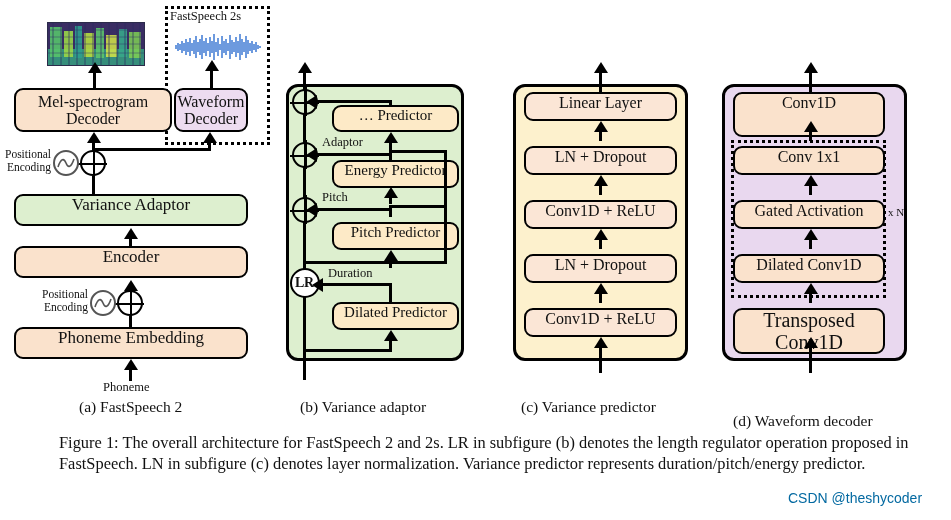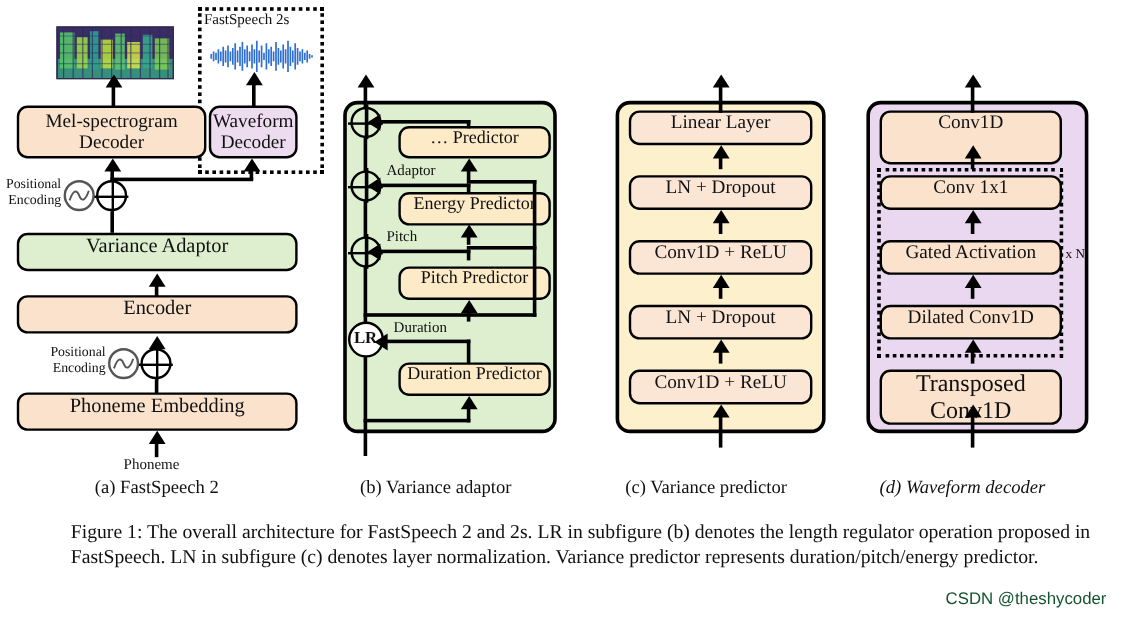--- a/index.html
+++ b/index.html
@@ -60,21 +60,21 @@
   .pe-label{position:absolute;font-size:11.5px;line-height:1.12;text-align:right;}
 
   .lbl{position:absolute;font-size:12.5px;}
 
   .caption-sub{position:absolute;font-size:15.5px;white-space:nowrap;}
 
   .figcaption{position:absolute;font-size:16.4px;line-height:1.30;
               text-align:left;}
 
   .watermark{position:absolute;font-family:"Liberation Sans","DejaVu Sans",sans-serif;
-             font-size:14px;color:#14532d;white-space:nowrap;}
+             font-size:14px;color:#0369a1;white-space:nowrap;}
 
   .xn{position:absolute;font-size:11px;}
 
   
   .spect{position:absolute;border:1px solid #2b2b4a;}
   .wave{position:absolute;}
 </style>
 </head>
 <body>
 
@@ -288,21 +288,21 @@
   <div class="arrow-left" style="left:306px;top:203px;"></div>
   <div class="vline" style="left:389px;top:260px;height:8px;"></div>
   <div class="arrow-up" style="left:383.5px;top:250px;"></div>
 
   <div class="vline" style="left:444px;top:150px;height:114px;"></div>
   <div class="hline" style="left:389px;top:150px;width:58px;"></div>
   <div class="hline" style="left:389px;top:205px;width:58px;"></div>
   <div class="hline" style="left:303px;top:261px;width:144px;"></div>
 
   <div class="box cream" style="left:332px;top:302px;width:127px;height:28px;font-size:15px;">
-    <span>Duration Predictor</span>
+    <span>Dilated Predictor</span>
   </div>
   <div class="lbl" style="left:328px;top:266px;">Duration</div>
   <div class="vline" style="left:389px;top:283px;height:20px;"></div>
   <div class="hline" style="left:322px;top:283px;width:70px;"></div>
   <div class="arrow-left" style="left:312px;top:278px;"></div>
   <div class="vline" style="left:389px;top:340px;height:12px;"></div>
   <div class="arrow-up" style="left:383.5px;top:330px;"></div>
   <div class="hline" style="left:303px;top:349px;width:89px;"></div>
 
   <div class="panel yellowbg" style="left:513px;top:84px;width:175px;height:277px;"></div>
@@ -382,19 +382,19 @@
   <div class="box peach" style="left:733px;top:308px;width:152px;height:46px;font-size:20px;">
     <span>Transposed Conv1D</span>
   </div>
 
   <div class="vline" style="left:809px;top:347px;height:26px;"></div>
   <div class="arrow-up" style="left:803.5px;top:337px;"></div>
 
   <div class="caption-sub" style="left:79px;top:398px;">(a) FastSpeech 2</div>
   <div class="caption-sub" style="left:300px;top:398px;">(b) Variance adaptor</div>
   <div class="caption-sub" style="left:521px;top:398px;">(c) Variance predictor</div>
-  <div class="caption-sub" style="left:733px;top:398px;font-style:italic;">(d) Waveform decoder</div>
+  <div class="caption-sub" style="left:733px;top:412px;">(d) Waveform decoder</div>
 
   <div class="figcaption" style="left:11px;top:432px;width:930px;margin-left:48px;">Figure 1: The overall architecture for FastSpeech 2 and 2s. LR in subfigure (b) denotes the length regulator operation proposed in FastSpeech. LN in subfigure (c) denotes layer normalization. Variance predictor represents duration/pitch/energy predictor.</div>
 
   <div class="watermark" style="left:788px;top:490px;">CSDN @theshycoder</div>
 
 </div>
 
 </body></html>

